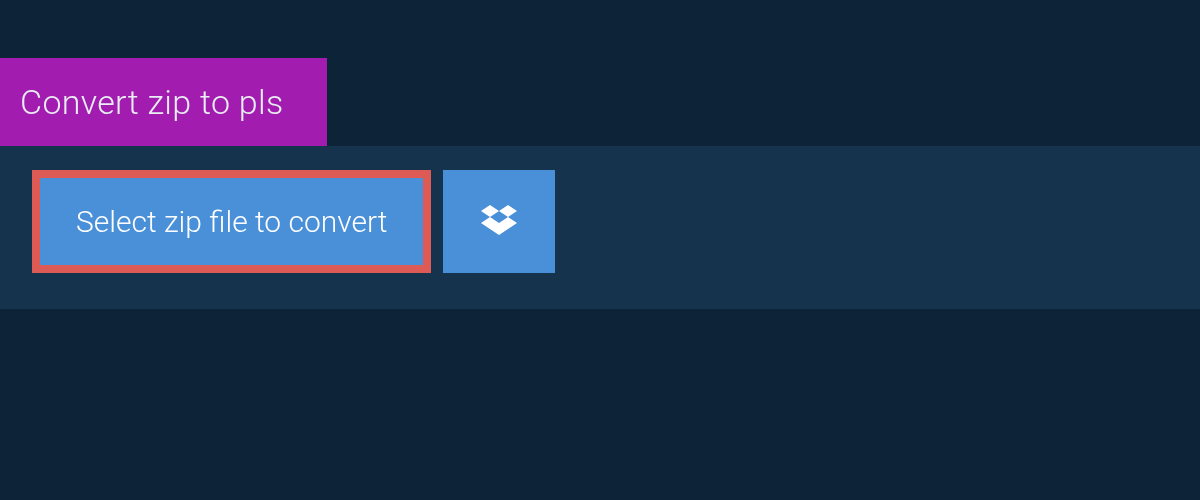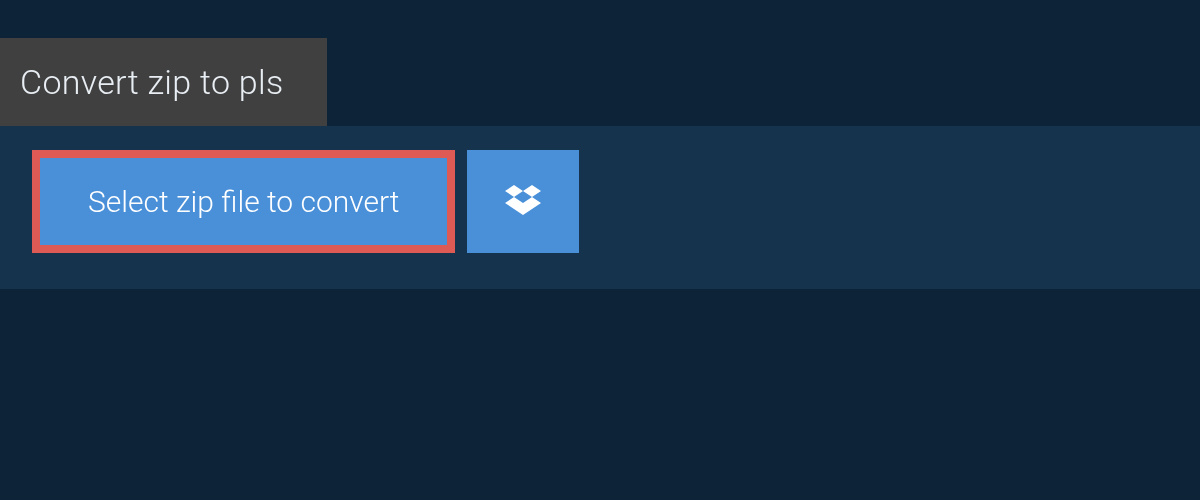--- a/index.html
+++ b/index.html
@@ -8,44 +8,44 @@
       box-sizing: border-box;
     }
     body {
       width: 1200px;
       height: 500px;
       background: #0d2438;
       font-family: -apple-system, BlinkMacSystemFont, "Segoe UI", Roboto, Helvetica, Arial, sans-serif;
       overflow: hidden;
     }
     .header-tab {
-      background: #404040;
+      background: #a21caf;
       display: inline-block;
       padding: 24px 44px 24px 20px;
-      margin-top: 38px;
+      margin-top: 58px;
     }
     .header-title {
       color: #e8eef3;
       font-size: 34px;
       font-weight: 300;
       letter-spacing: 0.3px;
     }
     .panel {
       background: #15334d;
       width: 100%;
       padding: 24px 32px 36px 32px;
     }
     .button-row {
       display: flex;
       gap: 12px;
     }
     .select-button {
       background: #4a90d9;
       border: 8px solid #de5a54;
-      padding: 26px 48px;
+      padding: 26px 36px;
       cursor: pointer;
       display: flex;
       align-items: center;
       justify-content: center;
     }
     .select-button-label {
       color: #ffffff;
       font-size: 30px;
       font-weight: 300;
       white-space: nowrap;

